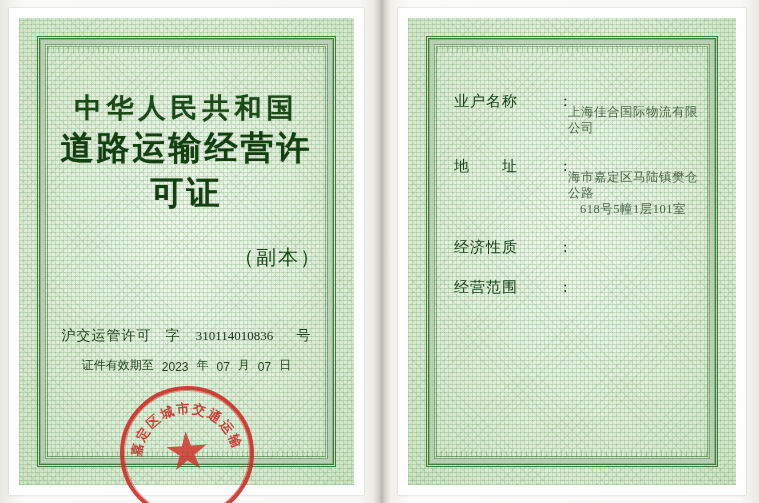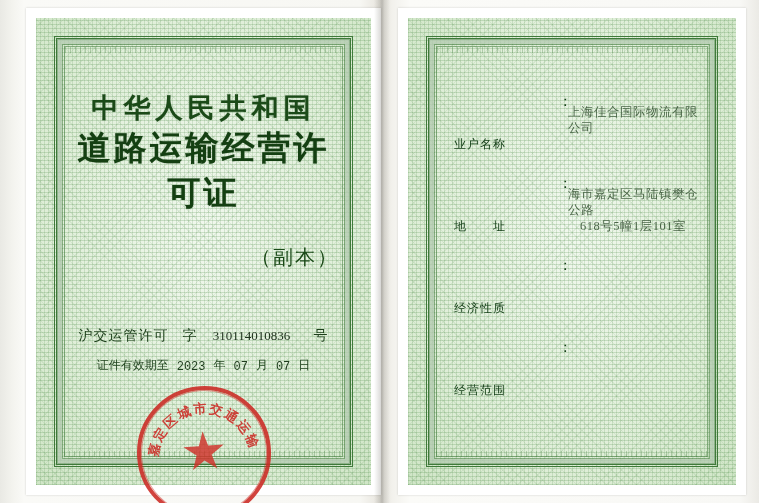--- a/index.html
+++ b/index.html
@@ -36,21 +36,21 @@
   }
 
   
   .leaf {
     position: absolute;
     top: 8px;
     height: 487px;
     background: #ffffff;
     box-shadow: 0 0 2px rgba(0,0,0,0.18);
   }
-  .leaf-left  { left: 26px;  width: 355px; }
+  .leaf-left  { left: 9px;  width: 355px; }
   .leaf-right { left: 398px; width: 348px; }
 
   
   .green-field {
     position: absolute;
     inset: 10px;
     background-color: #e8f2e3;
     background-image:
       repeating-linear-gradient(0deg,
         rgba(74,137,68,0.22) 0px, rgba(74,137,68,0.22) 1px,
@@ -158,21 +158,21 @@
     padding: 0 4px;
   }
   .number-line .trailing { letter-spacing: 1px; padding-left: 8px; }
 
   
   .validity-line {
     display: flex;
     align-items: flex-end;
     justify-content: center;
     margin-top: 12px;
-    font-family: Liberation Mono, monospace;
+    font-family: Liberation Sans, sans-serif;
     font-size: 12px;
     color: #23452098;
     color: #224520;
     gap: 6px;
   }
   .validity-line .v-val {
     font-size: 12px;
     padding: 0 2px;
     color: #1f3d1e;
   }
@@ -227,25 +227,24 @@
   .field-row {
     display: flex;
     align-items: flex-start;
     margin-bottom: 21px;
     font-family: "DejaVu Serif", "Liberation Serif", serif;
     color: #17411a;
   }
   .field-label {
     width: 104px;
     flex: 0 0 104px;
-    font-size: 12px;
+    font-size: 15px;
     letter-spacing: 1px;
     text-align: justify;
     white-space: nowrap;
-    margin-top: 44px;
   }
   .field-colon {
     width: 10px;
     flex: 0 0 10px;
     font-size: 14.5px;
   }
   .field-value {
     flex: 1;
     font-family: "Liberation Serif", serif;
     font-size: 12.5px;

